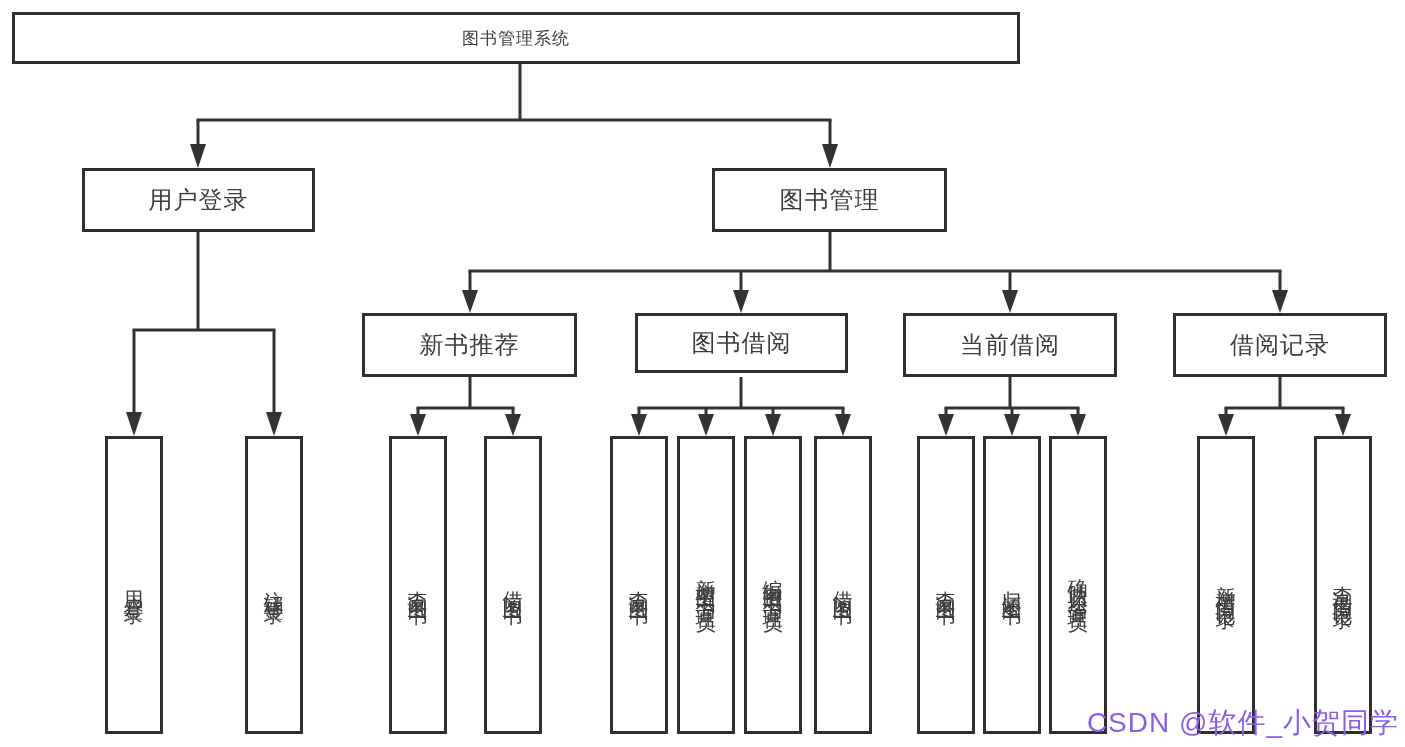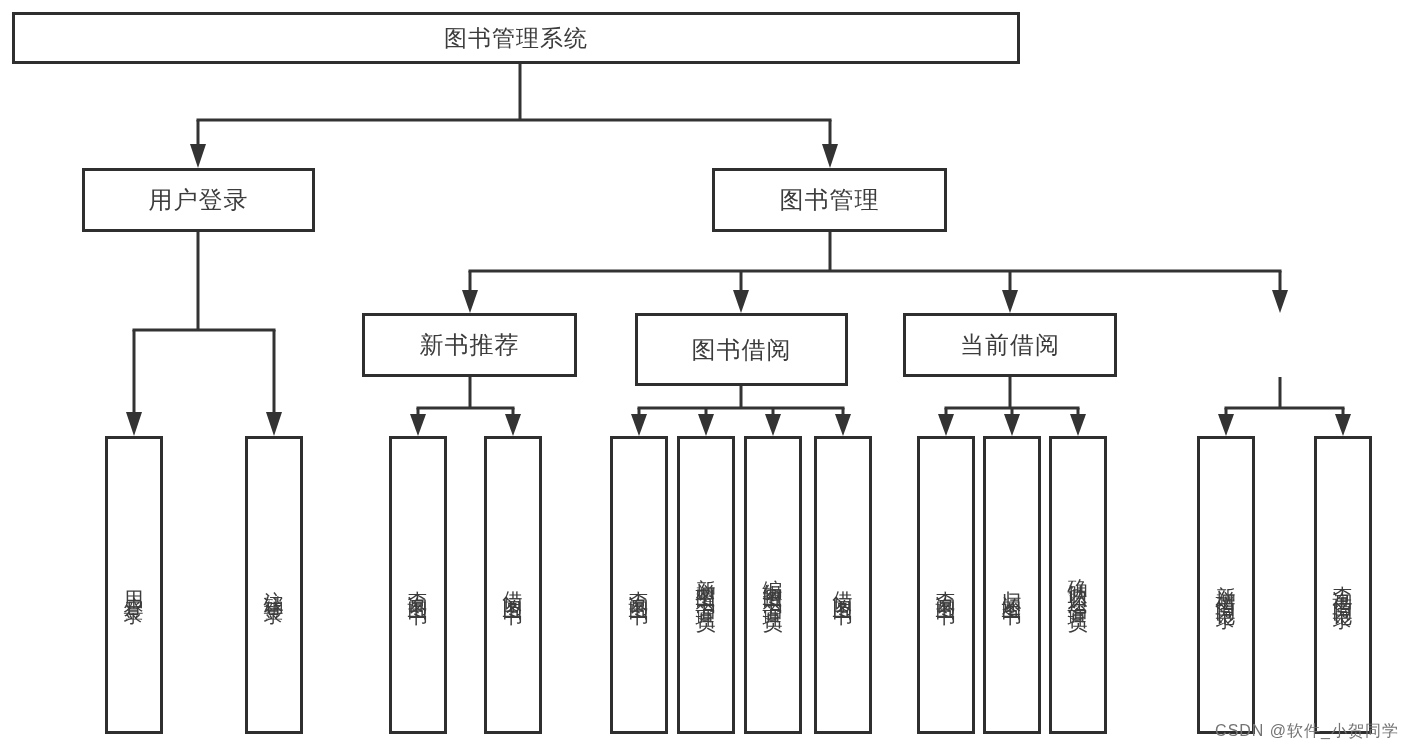--- a/index.html
+++ b/index.html
@@ -26,37 +26,37 @@
     box-sizing: border-box;
     background: #ffffff;
     border: 3px solid #2f2f2f;
     color: #3c3c3c;
     display: flex;
     align-items: center;
     justify-content: center;
     z-index: 1;
     letter-spacing: 1px;
   }
-  .root  { font-size: 23px; }
+  .root  { font-size: 17px; }
   .hnode { font-size: 24px; }
   .leaf  { width: 58px; height: 298px; top: 436px; }
   .leaf .vtext {
     writing-mode: vertical-rl;
     text-orientation: mixed;
     font-size: 20px;
     letter-spacing: 5px;
     line-height: 1;
     white-space: nowrap;
   }
   .watermark {
     position: absolute;
     right: 6px;
     bottom: 5px;
-    font-size: 16px;
-    color: #737373;
+    font-size: 28px;
+    color: #8b5cf6;
     z-index: 2;
     letter-spacing: 1px;
   }
 </style>
 </head>
 <body>
 
 <div id="canvas">
 
   <svg id="edges" width="1405" height="747" viewBox="0 0 1405 747" stroke="#333333" stroke-width="3" fill="#333333">
@@ -142,26 +142,29 @@
   <div class="node hnode" style="left:82px; top:168px; width:233px; height:64px;">
     <span>用户登录</span>
   </div>
   <div class="node hnode" style="left:712px; top:168px; width:235px; height:64px;">
     <span>图书管理</span>
   </div>
 
   <div class="node hnode" style="left:362px; top:313px; width:215px; height:64px;justify-content:center;">
     <span>新书推荐</span>
   </div>
-  <div class="node hnode" style="left:635px; top:313px; width:213px; height:73px;">
+  <div class="node hnode" style="left:635px; top:313px; width:213px; height:60px;">
     <span>图书借阅</span>
   </div>
   <div class="node hnode" style="left:903px; top:313px; width:214px; height:64px;text-align:center;">
     <span>当前借阅</span>
   </div>
+  <div class="node hnode" style="left:1173px; top:313px; width:214px; height:64px;">
+    <span>借阅记录</span>
+  </div>
 
   <div class="node leaf" style="left:105px;">
     <span class="vtext">用户登录</span>
   </div>
   <div class="node leaf" style="left:245px;">
     <span class="vtext">注销登录</span>
   </div>
 
   <div class="node leaf" style="left:389px;">
     <span class="vtext">查询图书</span>

